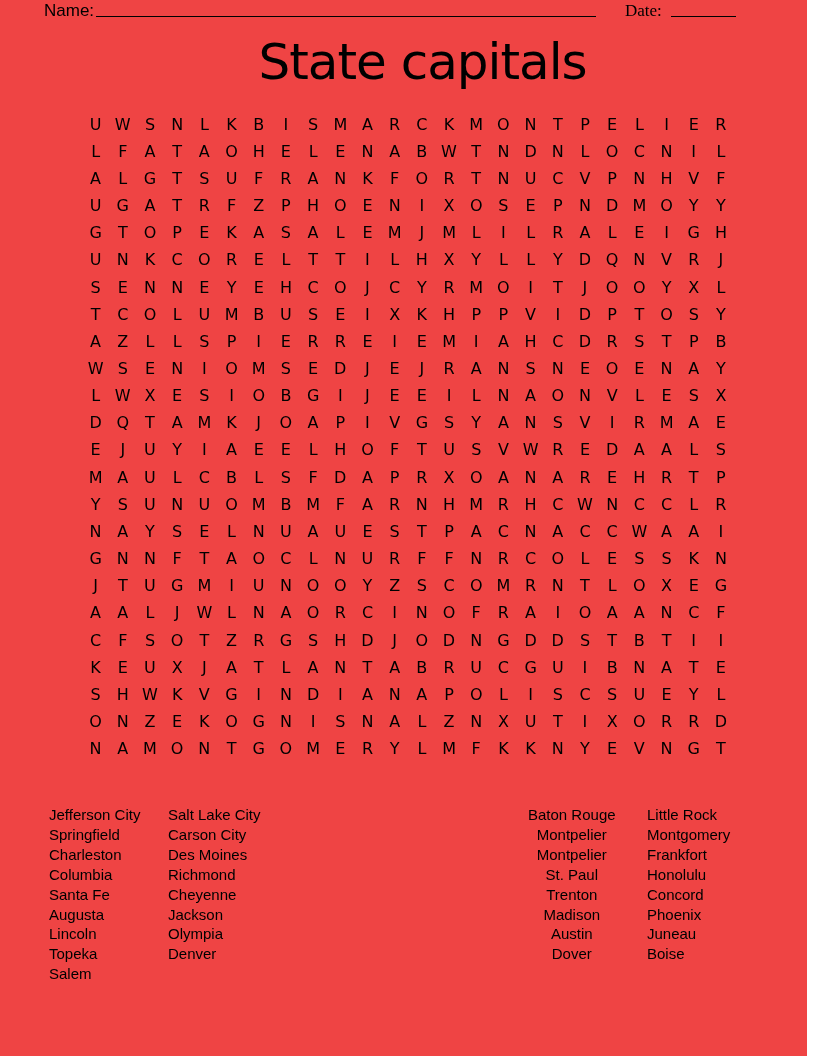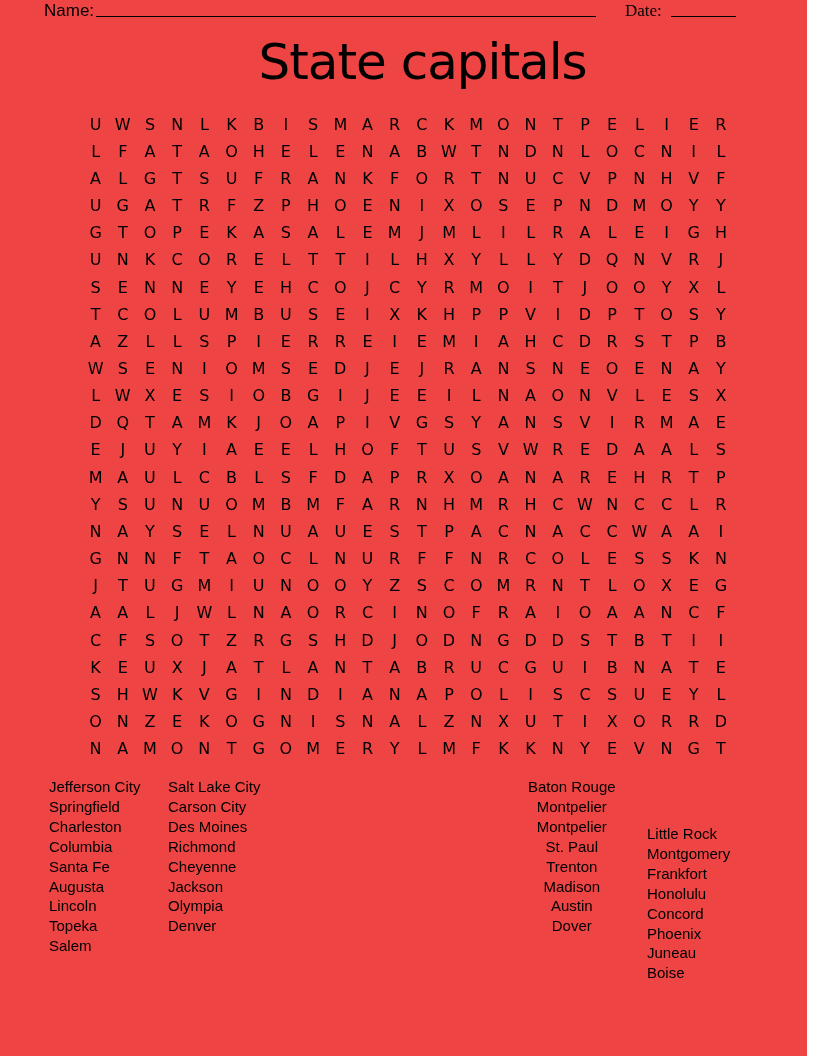--- a/index.html
+++ b/index.html
@@ -66,40 +66,40 @@
     align-items: center;
     justify-content: center;
     font-family: "DejaVu Sans", sans-serif;
     font-size: 16px;
     line-height: 1;
     color: #000;
   }
   
   .words {
     position: absolute;
-    top: 777px;
+    top: 805px;
     left: 0;
     width: 100%;
     height: 200px;
   }
   .word-col {
     position: absolute;
     top: 0;
     font-family: "Liberation Sans", sans-serif;
     font-size: 15px;
     line-height: 19.9px;
     color: #000;
     white-space: nowrap;
   }
   .word-col-0 { left: 49px;  }
   .word-col-1 { left: 168px; }
   .word-col-2 { left: 285px; }
   .word-col-3 { left: 408px; }
   .word-col-4 { left: 528px; text-align: center; }
-  .word-col-5 { left: 647px; margin-top: 47px; }
+  .word-col-5 { left: 647px; }
 </style>
 </head>
 <body>
 
 <div class="page">
 
   <div class="topline">
     <span class="name-label">Name:</span>
     <span class="blank name-blank"></span>
     <span class="date-label">Date:</span>

